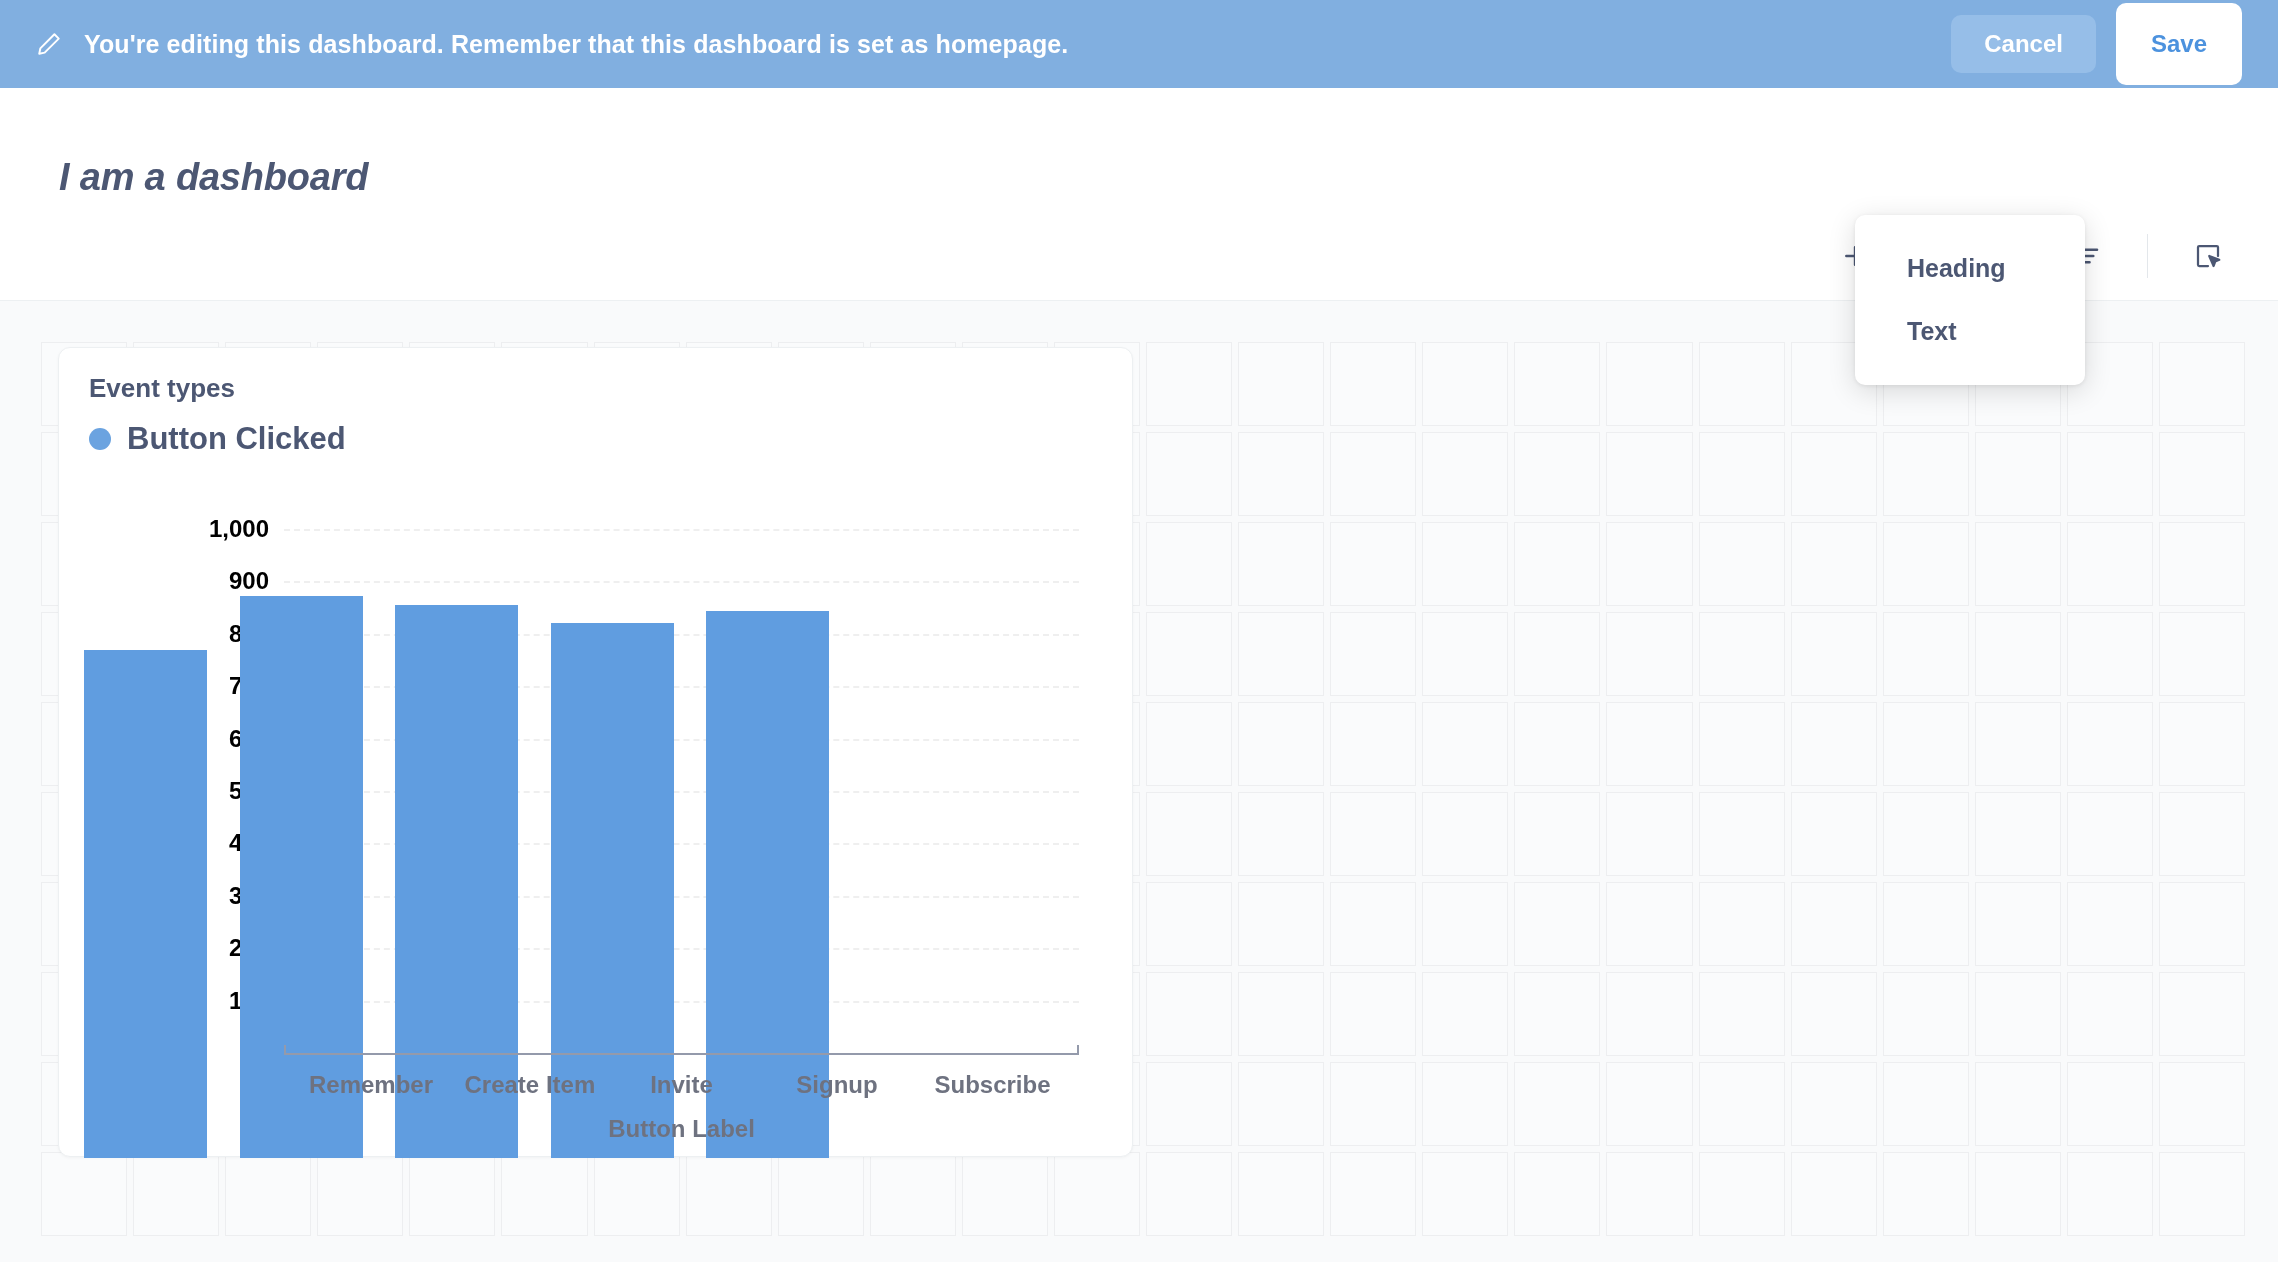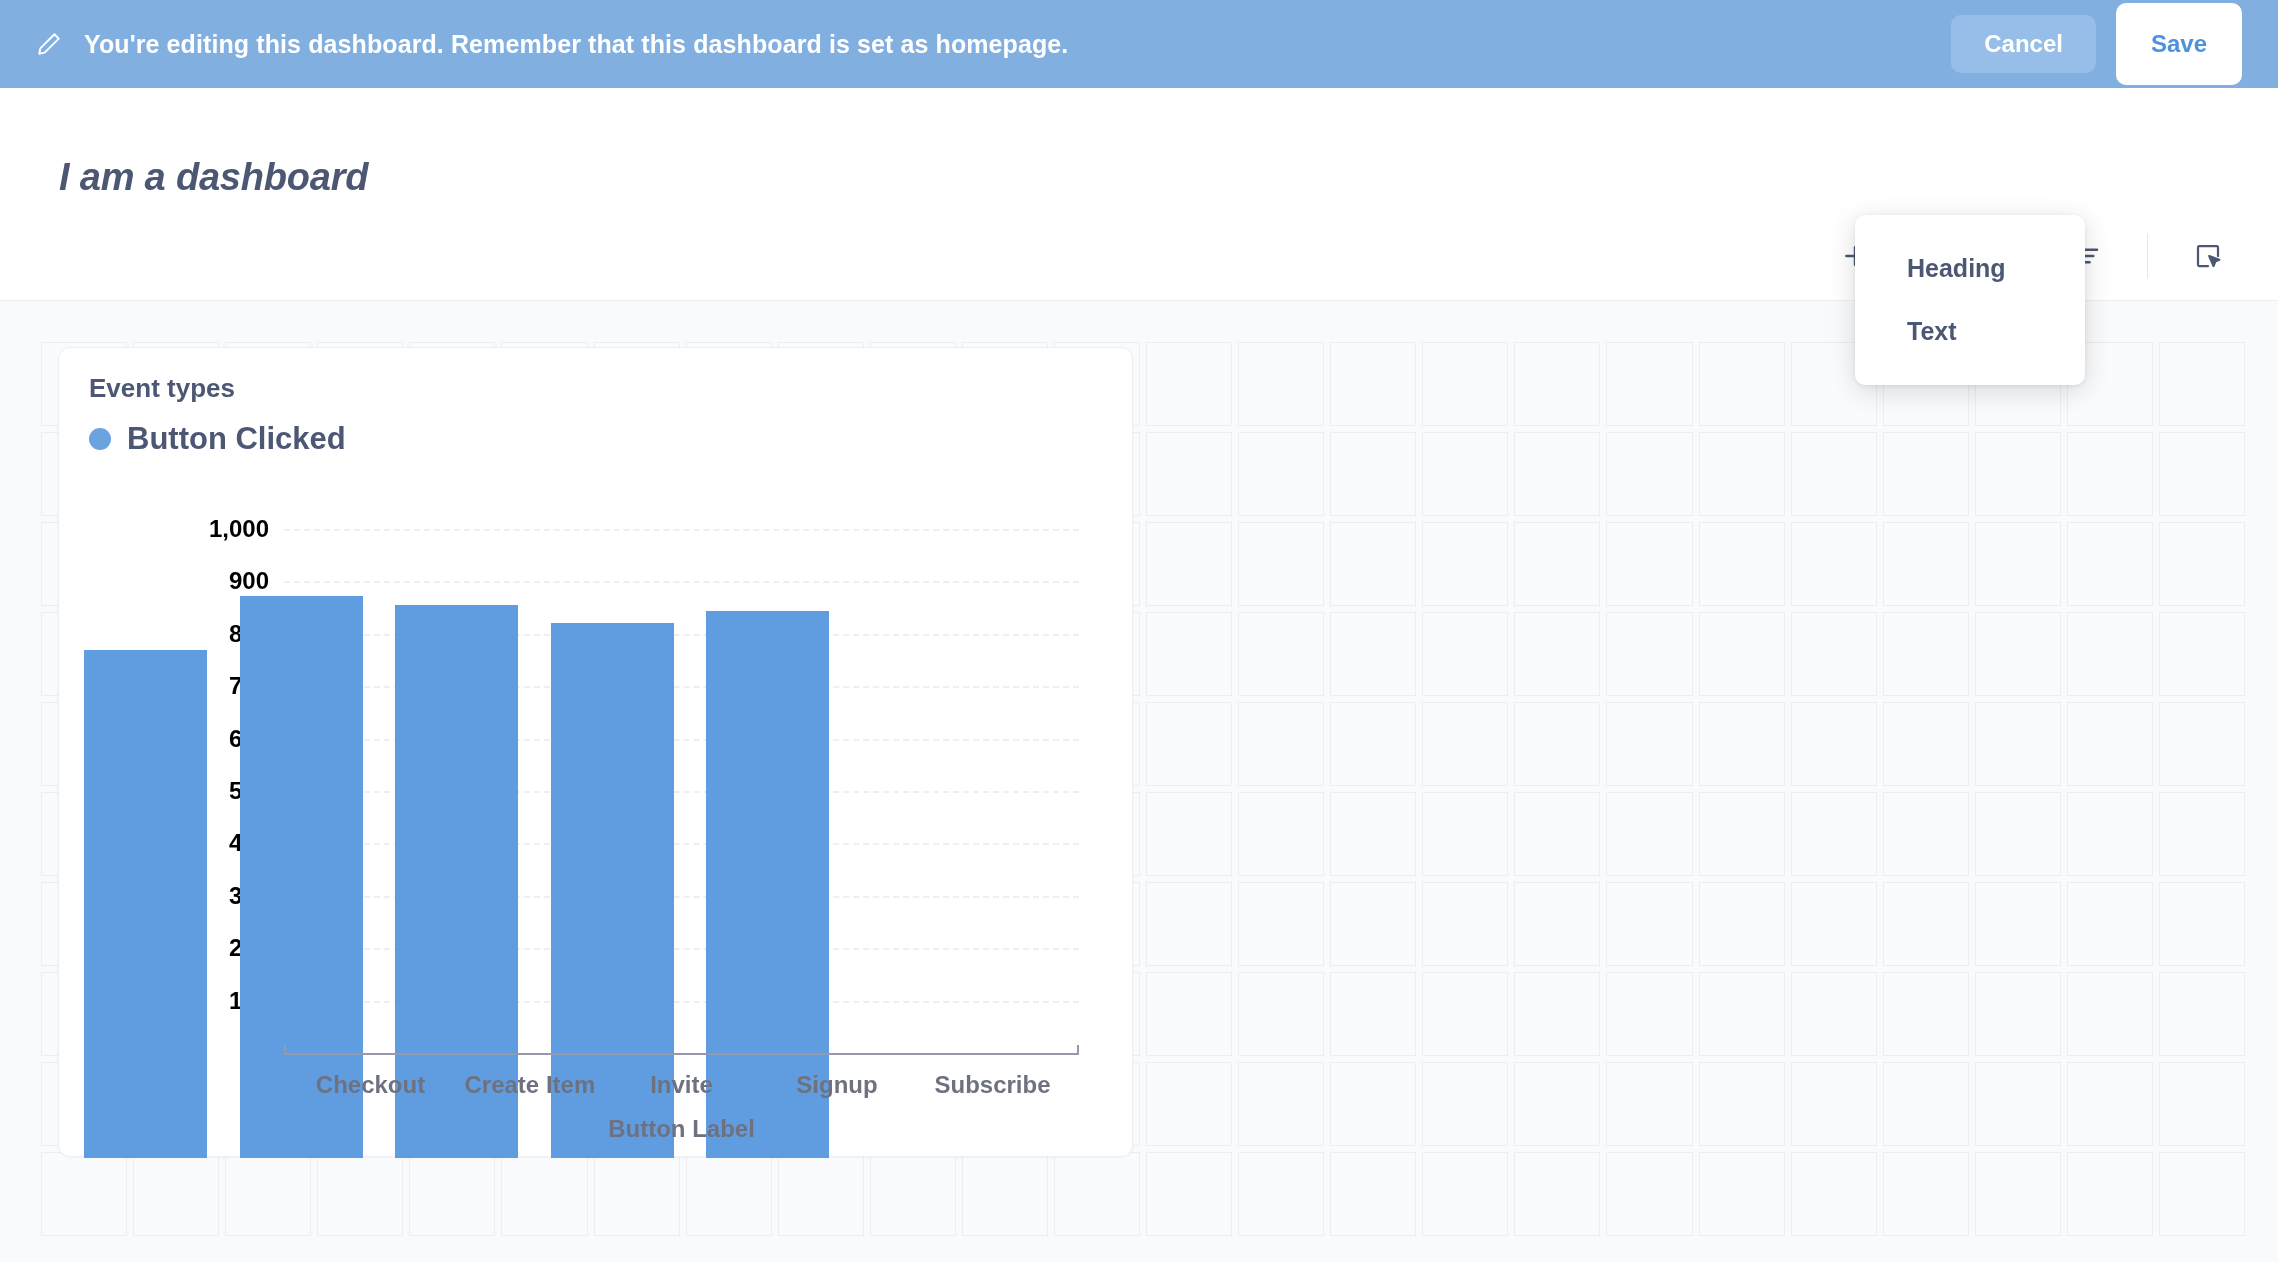--- a/index.html
+++ b/index.html
@@ -663,21 +663,21 @@
         <div class="bar" title="Checkout: 970" style="height: 508.28px; background: rgb(96, 157, 224);"></div>
         <div class="bar" title="Create Item: 1073" style="height: 562.252px; background: rgb(96, 157, 224);"></div>
         <div class="bar" title="Invite: 1055" style="height: 552.82px; background: rgb(96, 157, 224);"></div>
         <div class="bar" title="Signup: 1021" style="height: 535.004px; background: rgb(96, 157, 224);"></div>
         <div class="bar" title="Subscribe: 1044" style="height: 547.056px; background: rgb(96, 157, 224);"></div>
       </div>
     <div class="axis-line"></div>
     <div class="axis-tick-l"></div>
     <div class="axis-tick-r"></div>
     <div class="xticks" id="xticks">
-        <div class="xtick">Checkout</div>
+        <div class="xtick">Remember</div>
         <div class="xtick">Create Item</div>
         <div class="xtick">Invite</div>
         <div class="xtick">Signup</div>
         <div class="xtick">Subscribe</div>
       </div>
     <div class="xlabel">Button Label</div>
   </div>
 </div>
 
 <div class="dropdown">

